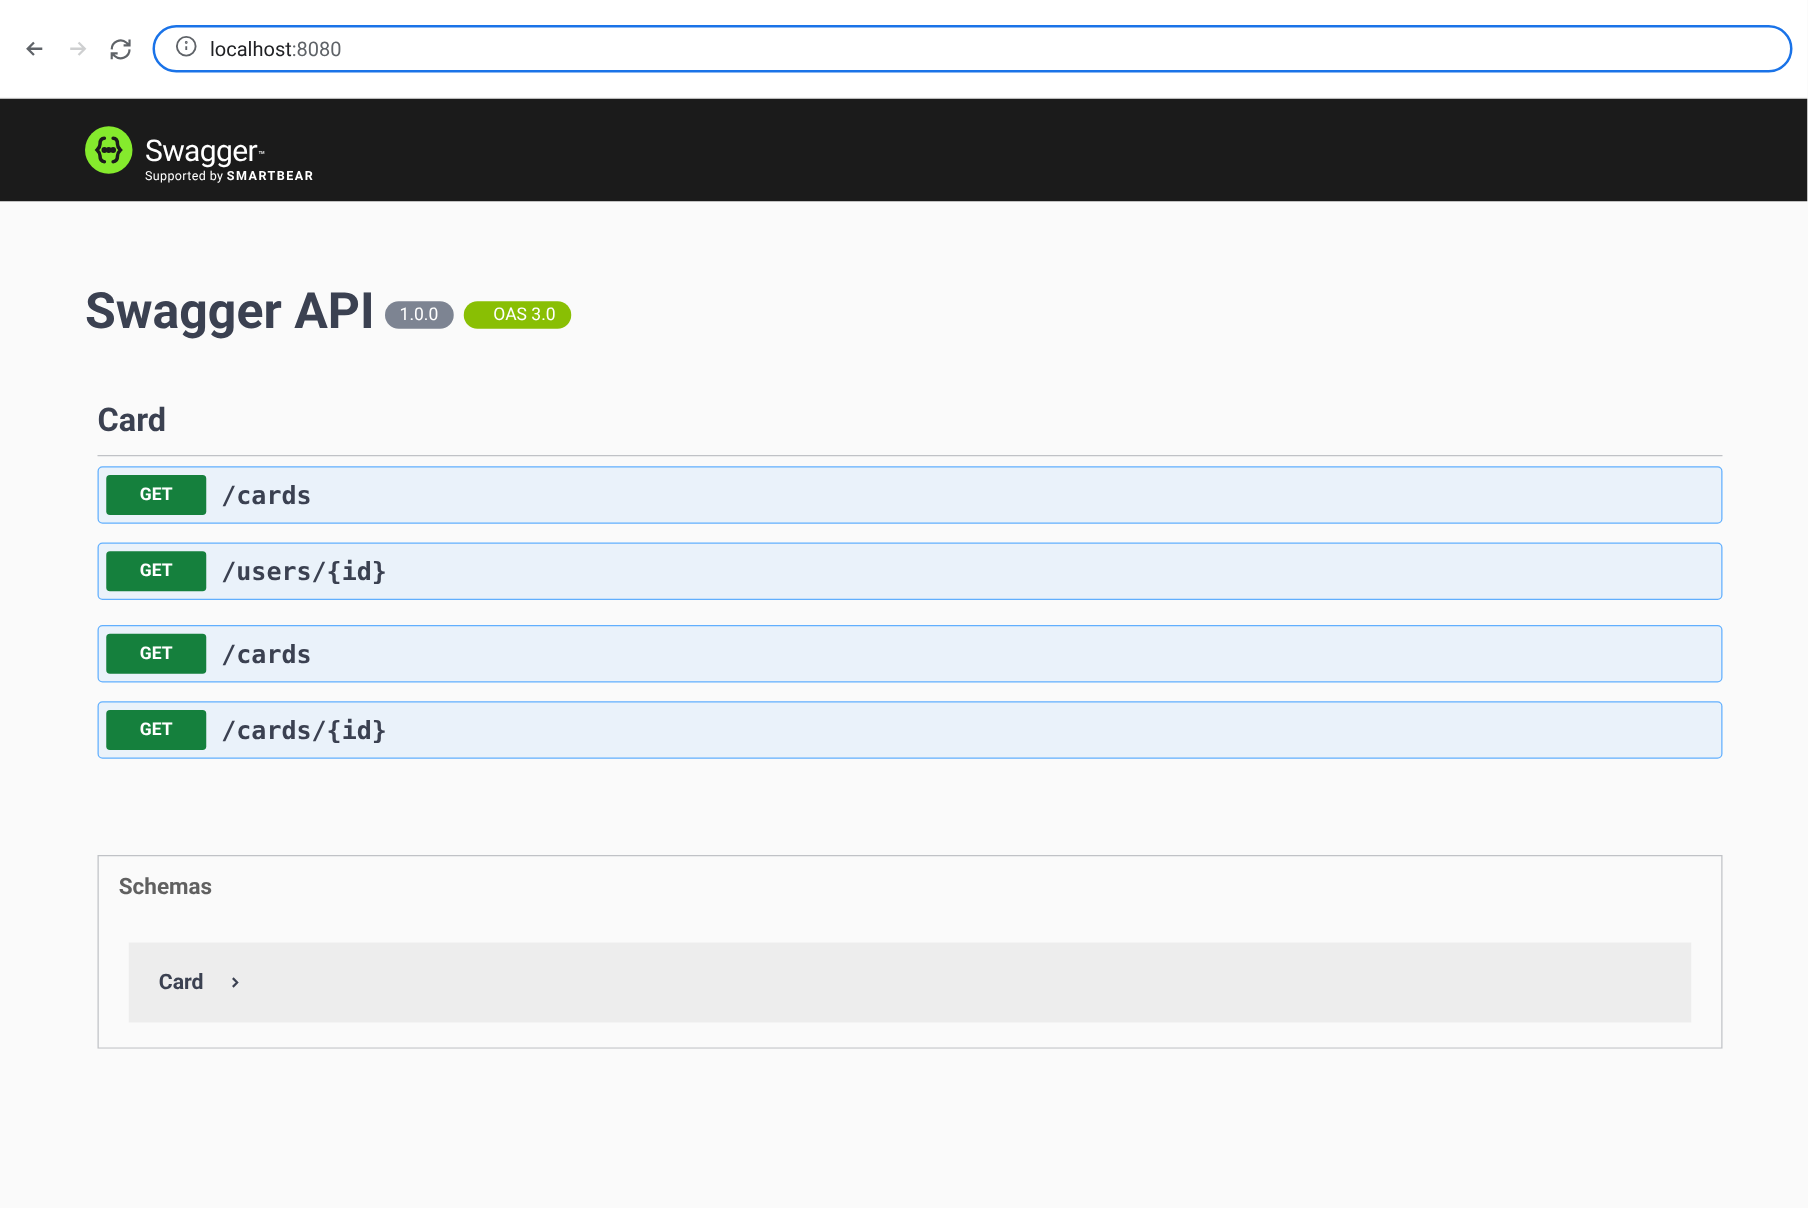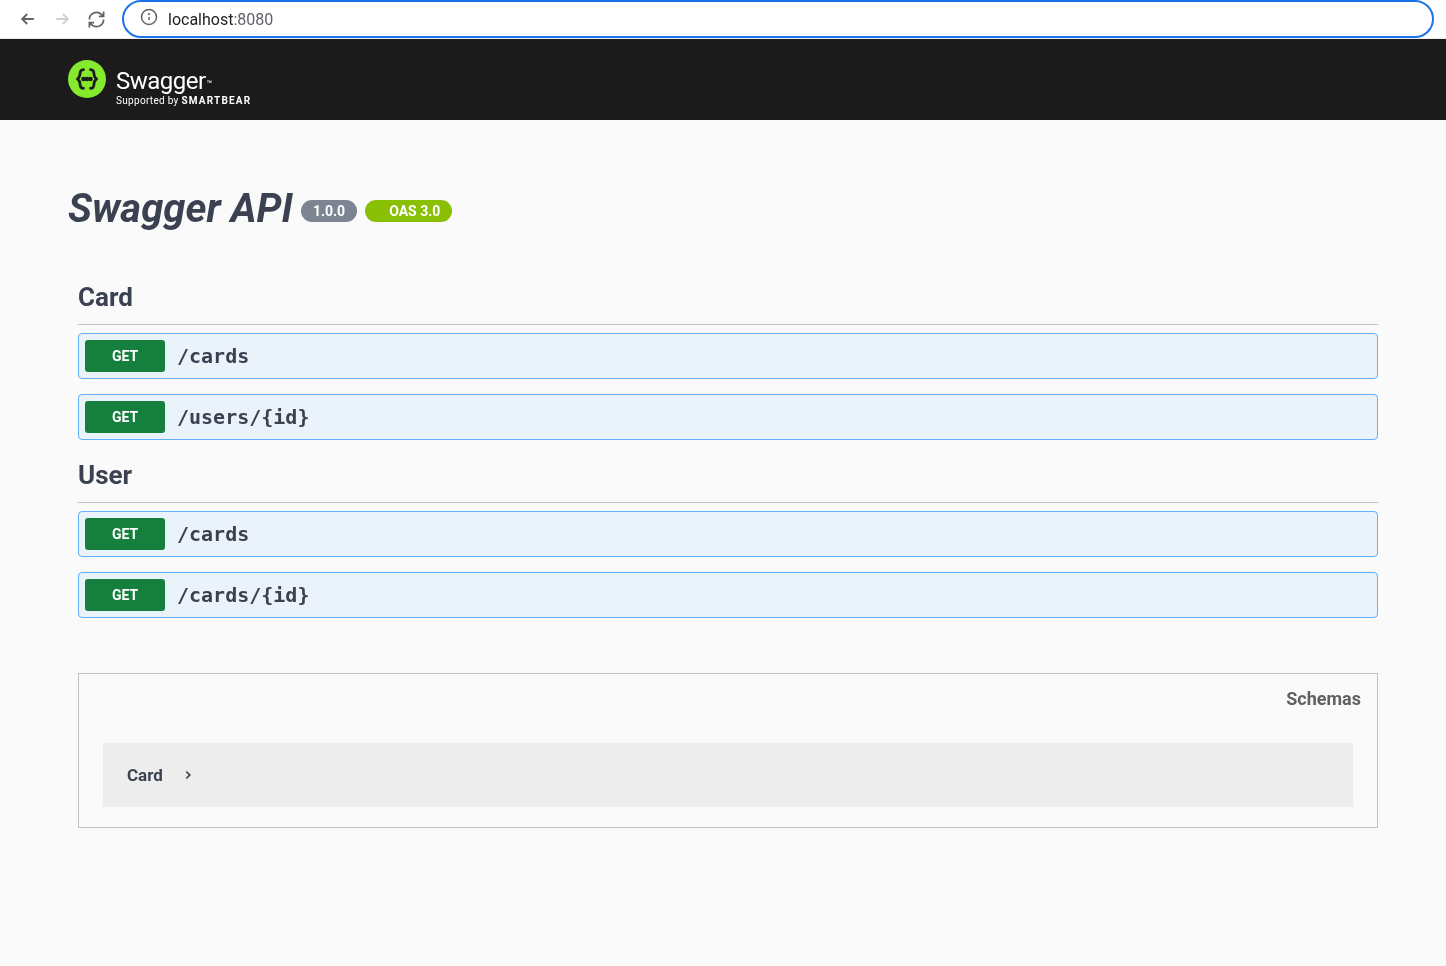--- a/index.html
+++ b/index.html
@@ -1,51 +1,51 @@
 <!DOCTYPE html>
 <html><head>
   <meta charset="utf-8">
   <style>
     * { margin: 0; padding: 0; box-sizing: border-box; }
     body { font-family: -apple-system, BlinkMacSystemFont, "Segoe UI", Roboto, sans-serif; background: #fafafa; }
     
-    .browser-bar { display: flex; align-items: center; padding: 0 12px; background: #fff; gap: 10px; border-bottom: 1px solid #eee; }
+    .browser-bar { display: flex; align-items: center; padding: 20px 12px; background: #fff; gap: 10px; border-bottom: 1px solid #eee; }
     .nav-buttons { display: flex; gap: 14px; align-items: center; padding: 0 6px; }
     .nav-arrow { width: 20px; height: 20px; display: flex; align-items: center; justify-content: center; cursor: pointer; }
     .nav-arrow.disabled { opacity: 0.3; cursor: default; }
     .url-bar { flex: 1; display: flex; align-items: center; border: 2px solid #1a73e8; border-radius: 24px; padding: 6px 16px; gap: 10px; }
     .url-text { font-size: 16px; color: #5f6368; }
     .url-text .path { color: #202124; }
     
     .swagger-header { background: #1b1b1b; padding: 14px 0; }
     .swagger-logo { display: flex; align-items: center; gap: 10px; max-width: 1420px; margin: 0 auto; padding: 0 55px; }
     .logo-circle { width: 38px; height: 38px; background: #85ea2d; border-radius: 50%; display: flex; align-items: center; justify-content: center; }
     .logo-text-group { display: flex; flex-direction: column; }
     .logo-text { color: #fff; font-size: 24px; font-weight: 400; letter-spacing: -0.5px; margin-top: 14px; }
     .logo-text sub { font-size: 9px; position: relative; top: -8px; margin-left: 1px; }
     .logo-subtitle { color: #fff; font-size: 10px; letter-spacing: 0.3px; margin-top: -2px; }
     .logo-subtitle strong { font-weight: 700; letter-spacing: 1.2px; }
     
     .content { max-width: 1420px; margin: 0 auto; padding: 50px 55px 0 55px; }
     .api-header { display: flex; align-items: baseline; gap: 8px; margin-bottom: 50px; flex-wrap: wrap; }
-    .api-title { font-size: 40px; font-weight: 700; color: #3b4151; font-style: italic; }
-    .pill { display: inline-flex; align-items: center; padding: 3px 12px; border-radius: 50px; font-size: 14px; font-weight: 700; position: relative; top: -6px; margin-top: 36px; }
+    .api-title { font-size: 40px; font-weight: 700; color: #3b4151; }
+    .pill { display: inline-flex; align-items: center; padding: 3px 12px; border-radius: 50px; font-size: 14px; font-weight: 400; position: relative; top: -6px; margin-top: 36px; }
     .pill.version { background: #7d8492; color: #fff; }
     .pill.oas { background: #89bf04; color: #fff; padding-left: 24px; }
     .link { color: #4990e2; font-size: 16px; cursor: pointer; margin-bottom: 60px; display: inline-block; }
     
     .tags-wrap { padding: 0 0 0 10px; }
     .tag-section { margin-bottom: 20px; }
     .tag-title { font-size: 26px; font-weight: 700; color: #3b4151; padding-bottom: 12px; border-bottom: 1px solid rgba(59,65,81,0.3); margin-bottom: 8px; }
     
     .opblock { border: 1px solid #61affe; background: rgba(97,175,254,0.1); border-radius: 4px; margin-bottom: 15px; display: flex; align-items: center; padding: 6px; cursor: pointer; }
     .opblock-method { background: #15803d; color: #fff; font-size: 14px; font-weight: 700; padding: 8px 0; min-width: 80px; text-align: center; border-radius: 3px; margin-right: 12px; }
     .opblock-path { font-family: "Menlo", "Monaco", "Consolas", monospace; font-size: 20px; font-weight: 600; color: #3b4151; }
     
-    .schemas-box { border: 1px solid rgba(59,65,81,0.3); margin-top: 55px; text-align: right; }
+    .schemas-box { border: 1px solid rgba(59,65,81,0.3); margin-top: 77px; }
     .schemas-title { font-size: 18px; font-weight: 700; color: #606060; padding: 14px 16px; }
     .schema-item { background: #ededed; margin: 20px 24px; padding: 22px 24px; display: flex; align-items: center; gap: 18px; cursor: pointer; }
     .schema-name { font-size: 17px; font-weight: 700; color: #3b4151; }
     .chevron { display: inline-flex; }
   </style>
 </head>
 <body>
 
 <div class="browser-bar">
   <div class="nav-buttons">
@@ -112,21 +112,20 @@
         <span class="opblock-method">GET</span>
         <span class="opblock-path">/cards</span>
       </div>
       <div class="opblock">
         <span class="opblock-method">GET</span>
         <span class="opblock-path">/users/{id}</span>
       </div>
     </div>
 
     <div class="tag-section">
-      <div class="tag-title">User</div>
       <div class="opblock">
         <span class="opblock-method">GET</span>
         <span class="opblock-path">/cards</span>
       </div>
       <div class="opblock">
         <span class="opblock-method">GET</span>
         <span class="opblock-path">/cards/{id}</span>
       </div>
     </div>
 

